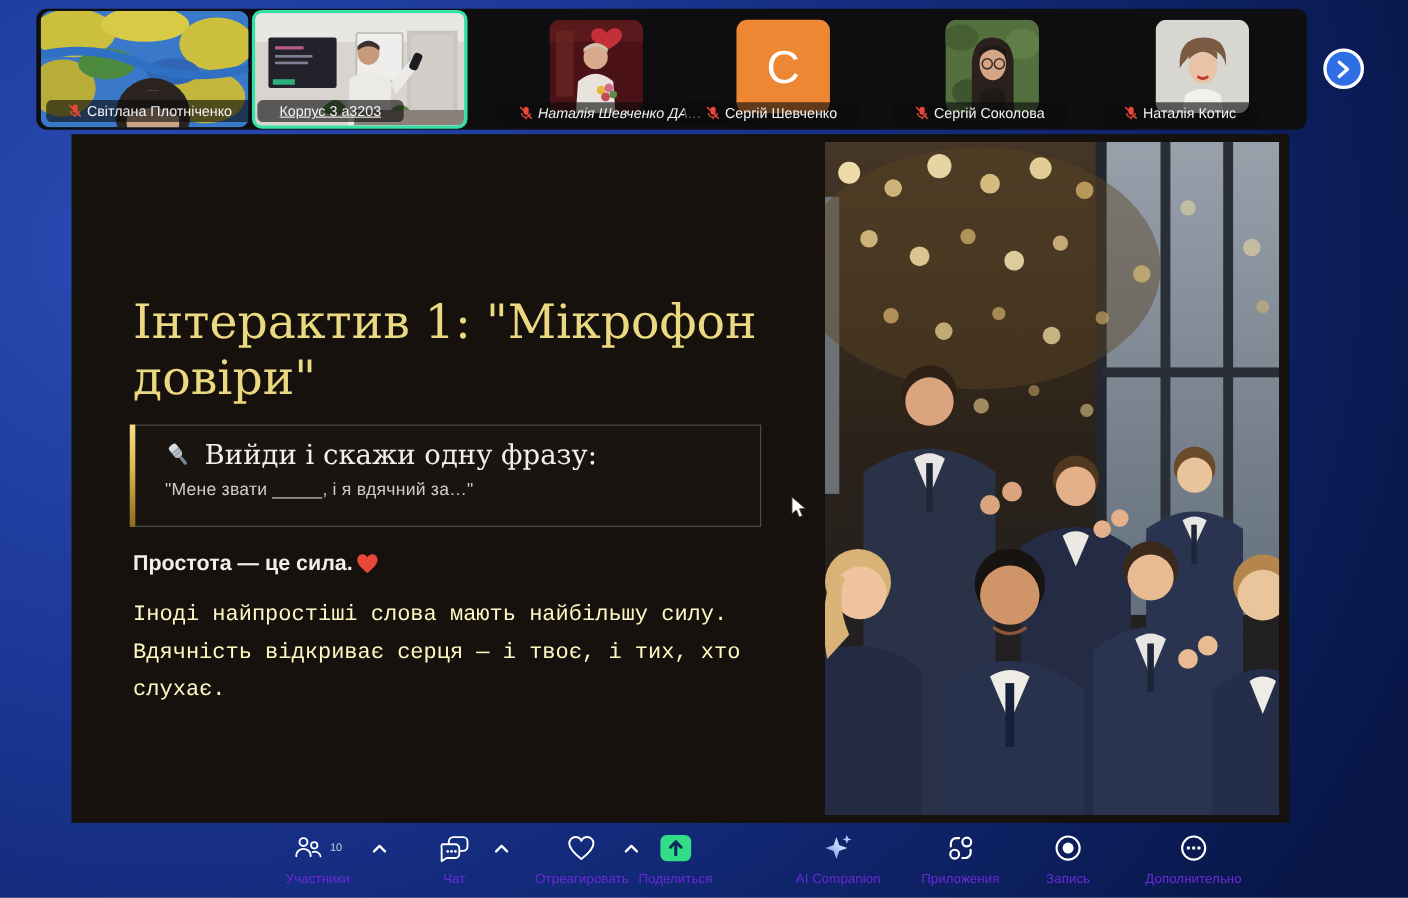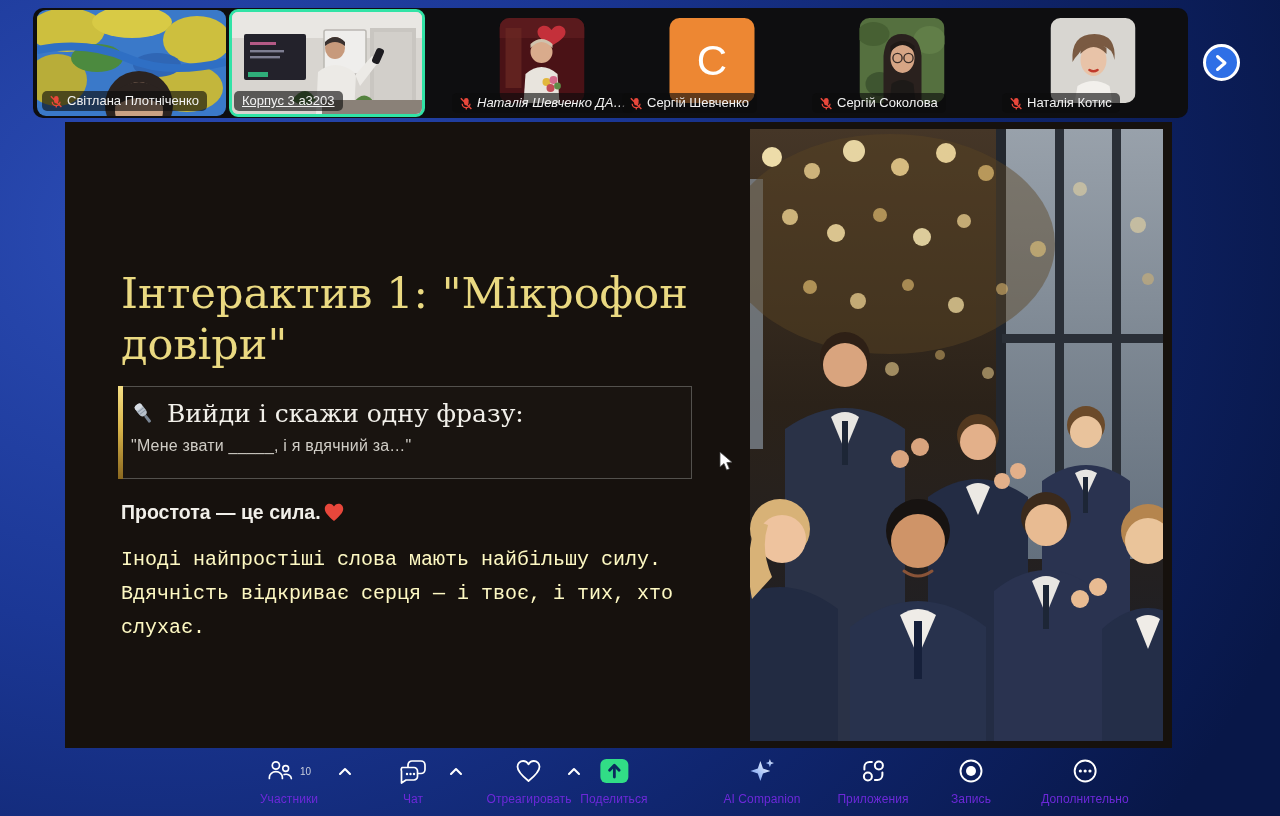--- a/index.html
+++ b/index.html
@@ -10,40 +10,40 @@
   }
   
   .strip{position:absolute;left:33px;top:8px;width:1155px;height:110px;background:#0e0e10;border-radius:10px;}
   .tile{position:absolute;border-radius:9px;overflow:hidden;}
   .tile svg{display:block;}
   .tile.video1{left:4px;top:2px;width:189px;height:106px;}
   .tile.video2{left:196px;top:1px;width:196px;height:108px;border:3px solid #31E3A6;box-sizing:border-box;background:#d8d5d0;}
   .tile-region{position:absolute;top:0;height:110px;width:190px;}
   .avatar{position:absolute;left:50%;top:10px;transform:translateX(-50%);width:85px;height:85px;border-radius:10px;overflow:hidden;}
   .name-tag{
-    position:absolute;left:5px;bottom:5px;display:flex;align-items:flex-end;gap:5px;
-    background:rgba(12,12,12,0.62);border-radius:5px;padding:2px 8px 3px;
+    position:absolute;left:5px;bottom:5px;display:flex;align-items:center;gap:5px;
+    background:rgba(12,12,12,0.62);border-radius:5px;padding:2px 20px 3px;
     color:#f2f2f2;font-size:13px;white-space:nowrap;max-width:176px;overflow:hidden;
   }
   .name-tag span{overflow:hidden;text-overflow:ellipsis;}
   .next-btn{
     position:absolute;left:1203px;top:44px;width:37px;height:37px;border-radius:50%;
     background:#2e6fe6;border:3px solid #ffffff;box-sizing:border-box;
     display:flex;align-items:center;justify-content:center;cursor:pointer;
   }
   
   .slide{position:absolute;left:65px;top:122px;width:1107px;height:626px;background:#16110d;}
   .slide-title{
     position:absolute;left:56px;top:146px;width:600px;
     font-family:"DejaVu Serif","Liberation Serif",serif;
     font-size:43px;line-height:1.18;color:#EAD981;font-weight:400;
   }
   .quote-box{
     position:absolute;left:53px;top:264px;width:574px;height:93px;box-sizing:border-box;
-    border:1px solid #53514d;background:rgba(255,255,255,0.015);padding:12px 16px 10px 12px;
+    border:1px solid #53514d;background:rgba(255,255,255,0.015);padding:12px 16px 10px 31px;
   }
   .quote-bar{position:absolute;left:-1px;top:-1px;bottom:-1px;width:5px;
     background:linear-gradient(180deg,#f5df85 0%,#d9b54a 45%,#8a681f 100%);}
   .quote-heading{font-family:"DejaVu Serif","Liberation Serif",serif;font-size:25px;color:#f2f0ea;display:flex;align-items:center;gap:11px;}
   .quote-line{margin-top:9px;font-size:16px;color:#cfccc5;letter-spacing:.2px;}
   .emphasis{position:absolute;left:56px;top:379px;font-size:19.5px;font-weight:700;color:#f1efe9;display:flex;align-items:center;gap:3px;}
   .slide-body{position:absolute;left:56px;top:421px;width:592px;font-size:20px;line-height:1.7;color:#fef9c3;font-family:Liberation Mono, monospace;}
   .slide-photo{position:absolute;left:685px;top:7px;width:413px;height:612px;overflow:hidden;}
   
   .tb-item{position:absolute;top:756px;transform:translateX(-50%);display:flex;flex-direction:column;align-items:center;gap:6px;cursor:pointer;}

